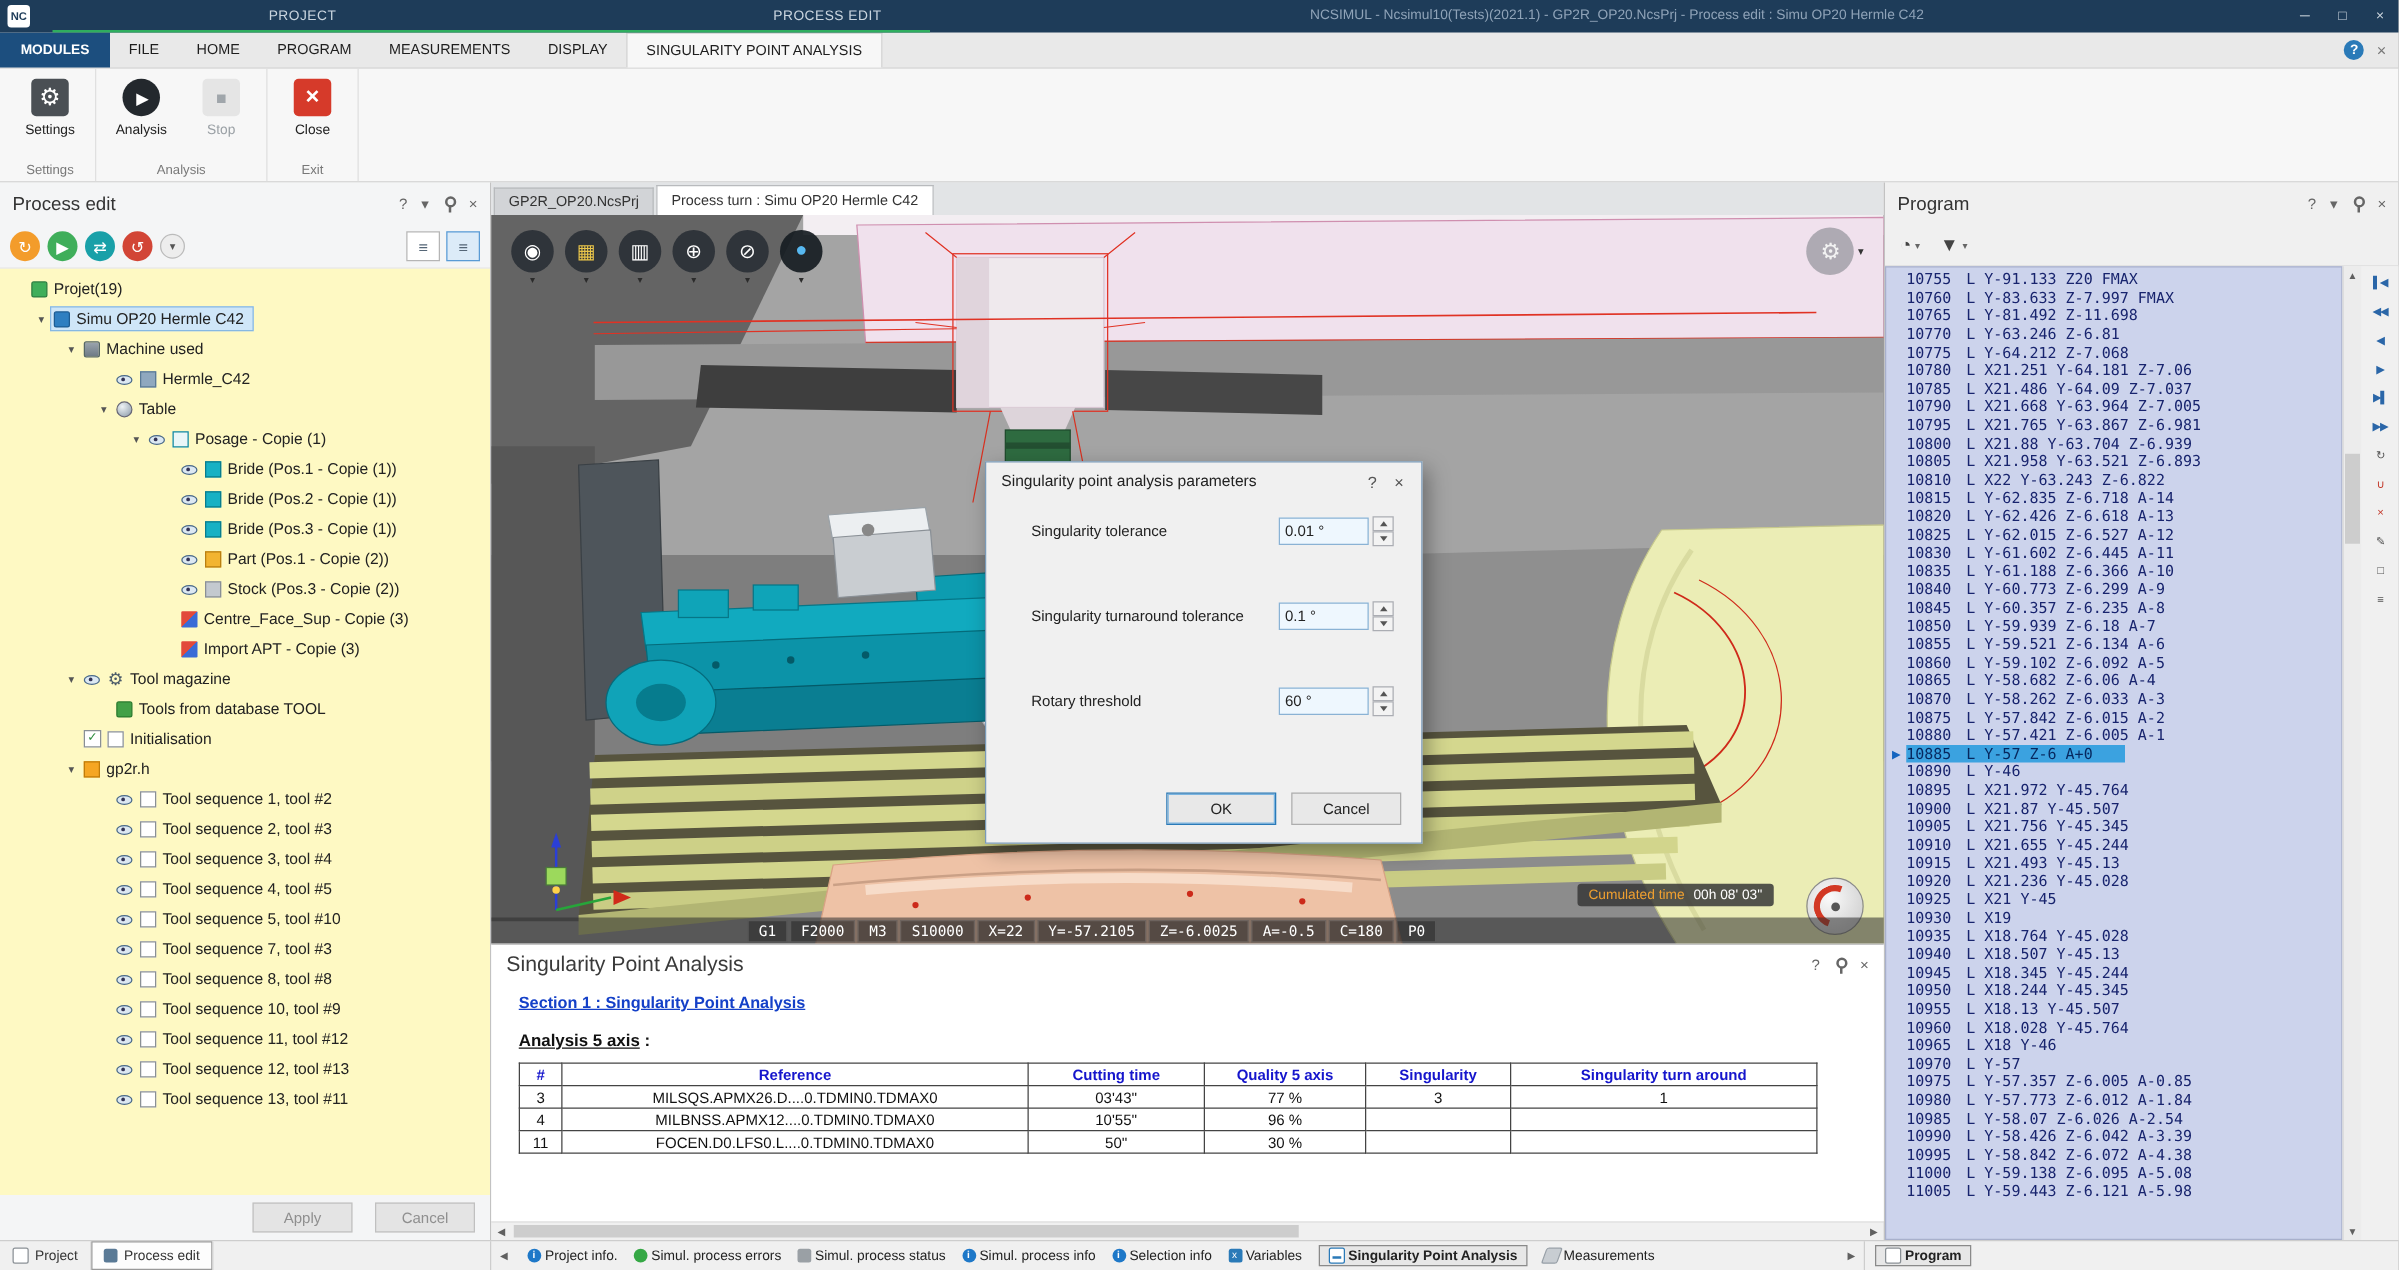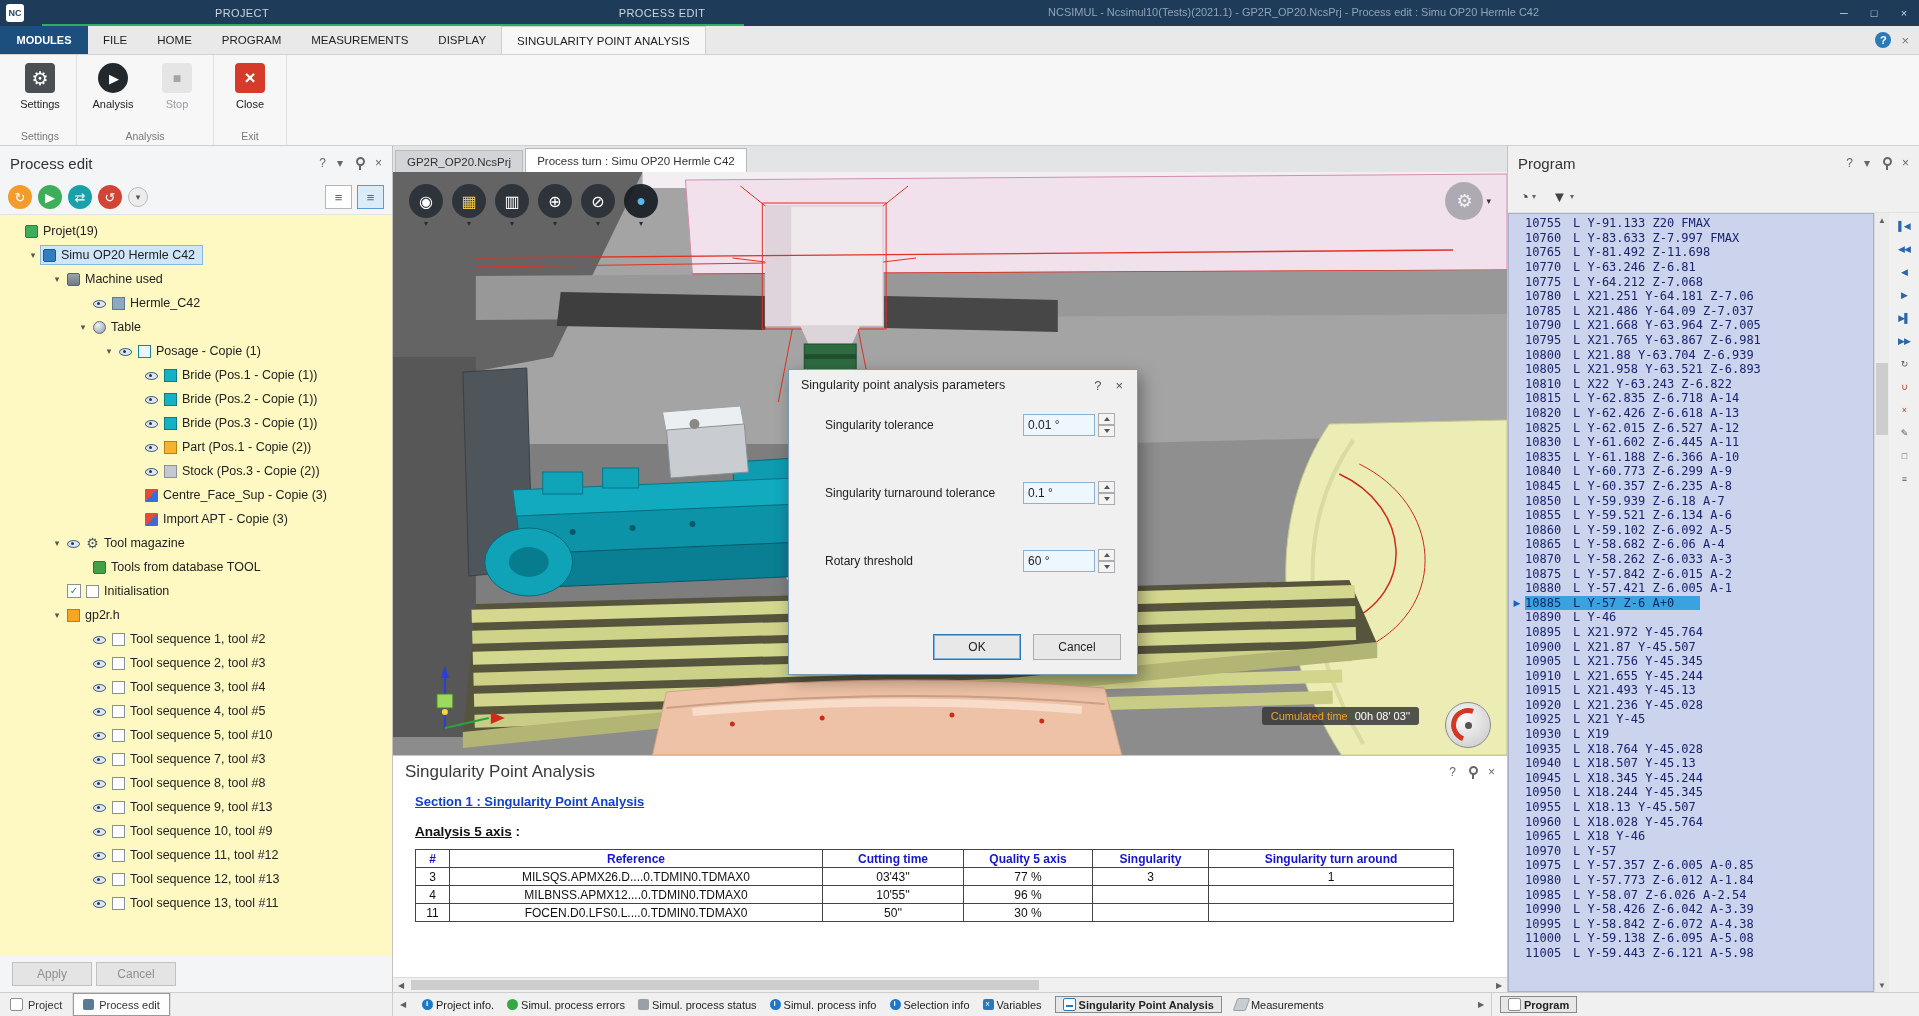--- a/index.html
+++ b/index.html
@@ -80,21 +80,21 @@
   .ic-sphere{background:radial-gradient(circle at 35% 30%,#eef2f5,#8a9aa8);border:1px solid #667;border-radius:50%}
   .ic-box-outline{background:#eaf6f8;border:1px solid #11889c}
   .ic-part-teal{background:#17b1c4;border:1px solid #0a7c8c}
   .ic-part-yellow{background:#f2b431;border:1px solid #b87f12}
   .ic-part-gray{background:#c3c9cf;border:1px solid #8a9095}
   .ic-axes{background:linear-gradient(135deg,#e24a3b 50%,#3a6bd6 50%);border-radius:1px}
   .ic-gear::before{content:"⚙";color:#4a5a68;font-size:14px}
   .ic-tools{background:#43a047;border:1px solid #2a7a2e;border-radius:2px}
   .ic-doc{background:#fff;border:1px solid #8a9095}
   .ic-doc-orange{background:#f5a623;border:1px solid #c07c0a}
-  .lbuttons{height:36px;min-height:36px;display:flex;align-items:center;justify-content:flex-start;gap:4px;padding:0 12px}
+  .lbuttons{height:36px;min-height:36px;display:flex;align-items:center;justify-content:flex-end;gap:18px;padding:0 12px}
   .lbtn{width:78px;height:22px;background:#e4e4e4;border:1px solid #c0c0c0;color:#8f8f8f;font-size:12px;display:flex;align-items:center;justify-content:center}
 
   
   .centercol{flex:1;display:flex;flex-direction:column;min-width:0}
   .doctabs{height:26px;min-height:26px;background:#e2e4e6;display:flex;align-items:flex-end;gap:2px;padding-left:2px}
   .dtab{height:21px;padding:0 11px;font-size:11.5px;display:flex;align-items:center;background:#d2d4d7;border:1px solid #b8babd;border-bottom:none;color:#333;white-space:nowrap}
   .dtab.active{background:#fff;height:23px}
   .viewport{position:relative;height:583px;min-height:583px;background:#8c8c8c;overflow:hidden}
   .scene{position:absolute;inset:0;width:100%;height:100%}
   .vtoolbar{position:absolute;top:12px;left:16px;display:flex;gap:9px}
@@ -541,29 +541,20 @@
           <div class="trow i3">
             <span class="texp"></span>
             <span class="rl">
               <span class="eye"></span>
 
               <span class="tico ic-doc"></span>
               <span class="tlab">Tool sequence 8, tool #8</span>
             </span>
           </div>
 
-          <div class="trow i3">
-            <span class="texp"></span>
-            <span class="rl">
-              <span class="eye"></span>
-
-              <span class="tico ic-doc"></span>
-              <span class="tlab">Tool sequence 9, tool #13</span>
-            </span>
-          </div>
 
           <div class="trow i3">
             <span class="texp"></span>
             <span class="rl">
               <span class="eye"></span>
 
               <span class="tico ic-doc"></span>
               <span class="tlab">Tool sequence 10, tool #9</span>
             </span>
           </div>
@@ -760,20 +751,43 @@
             <span class="dbtn primary">OK</span>
             <span class="dbtn">Cancel</span>
           </div>
         </div>
 
         <span class="timebadge">
           <span class="timelabel">Cumulated time</span>
           <span class="timeval">00h 08' 03''</span>
         </span>
         <span class="jog"></span>
+        <div class="vstatus">
+
+            <span class="vscell">G1</span>
+
+            <span class="vscell">F2000</span>
+
+            <span class="vscell">M3</span>
+
+            <span class="vscell">S10000</span>
+
+            <span class="vscell">X=22</span>
+
+            <span class="vscell">Y=-57.2105</span>
+
+            <span class="vscell">Z=-6.0025</span>
+
+            <span class="vscell">A=-0.5</span>
+
+            <span class="vscell">C=180</span>
+
+            <span class="vscell">P0</span>
+
+        </div>
       </div>
 
       <div class="apanel">
         <div class="aphead">
           <span class="aptitle">Singularity Point Analysis</span>
           <span class="phicons">
             <span>?</span>
             <span class="pin"></span>
             <span>×</span>
           </span>

